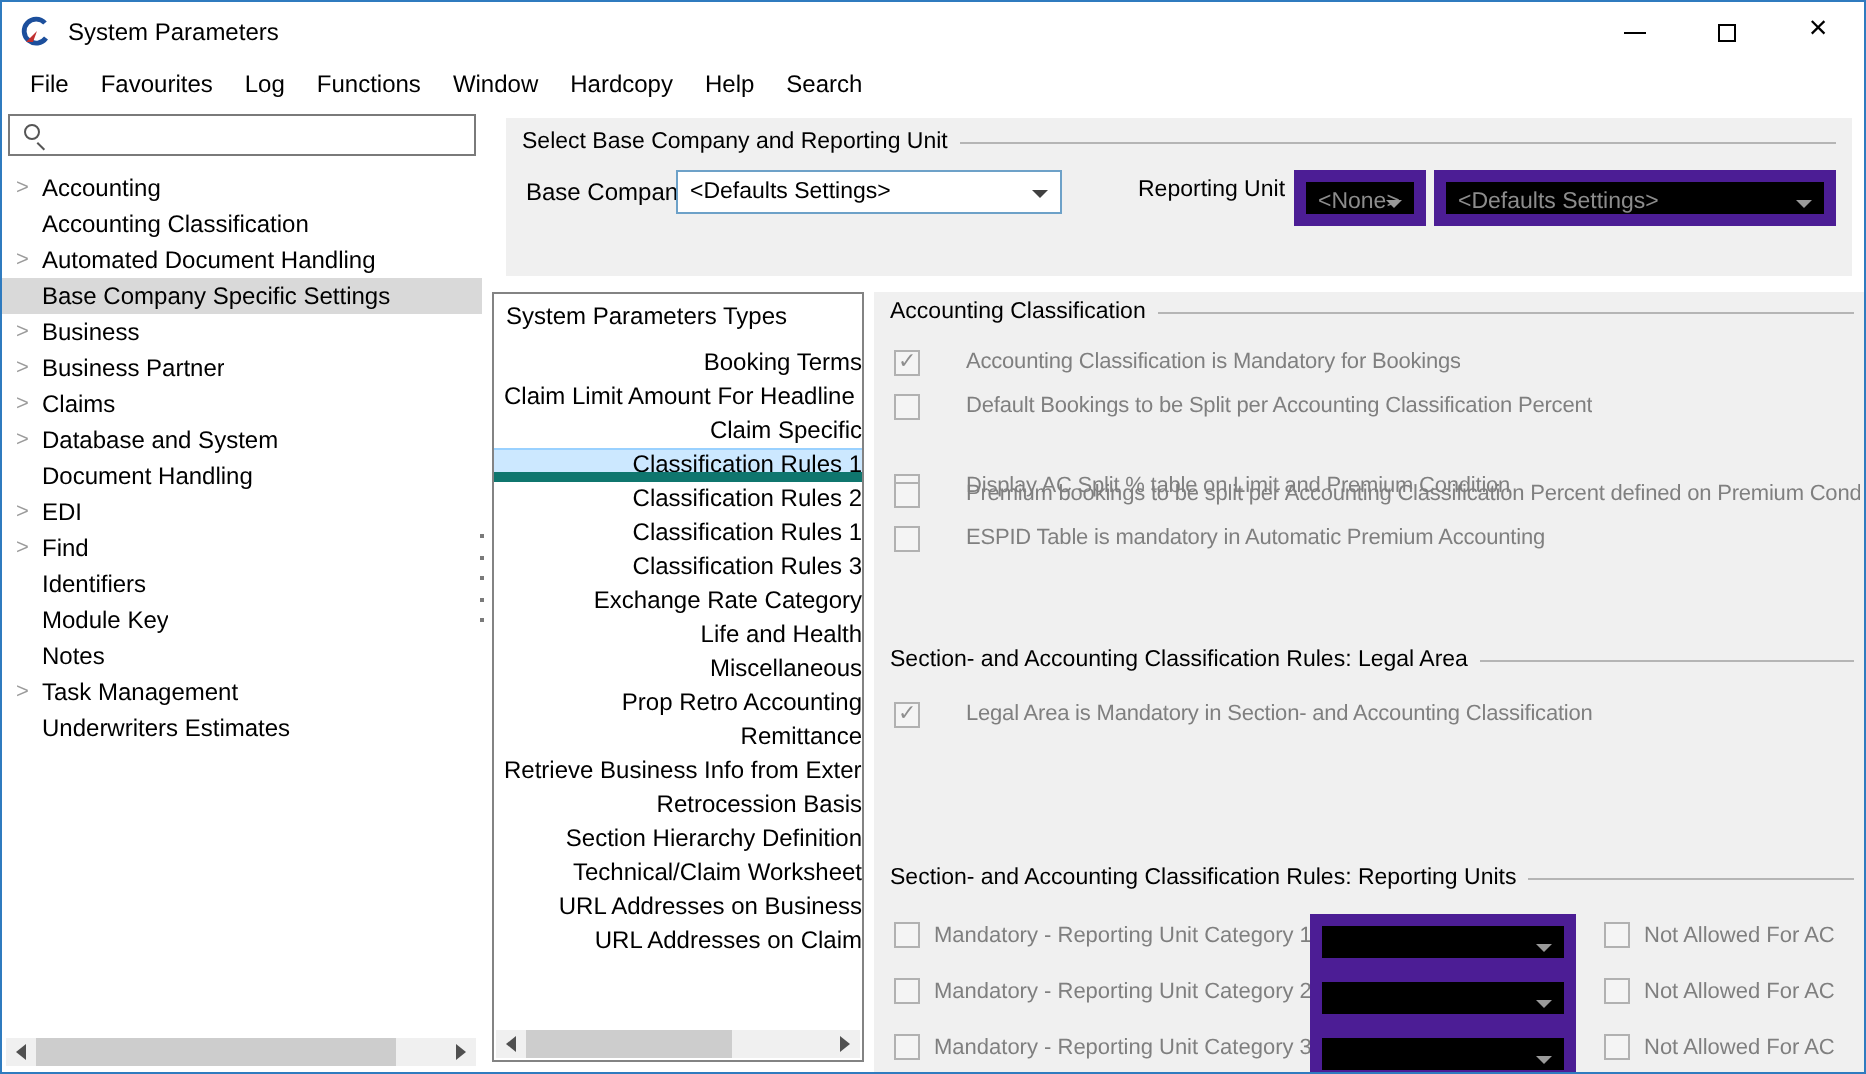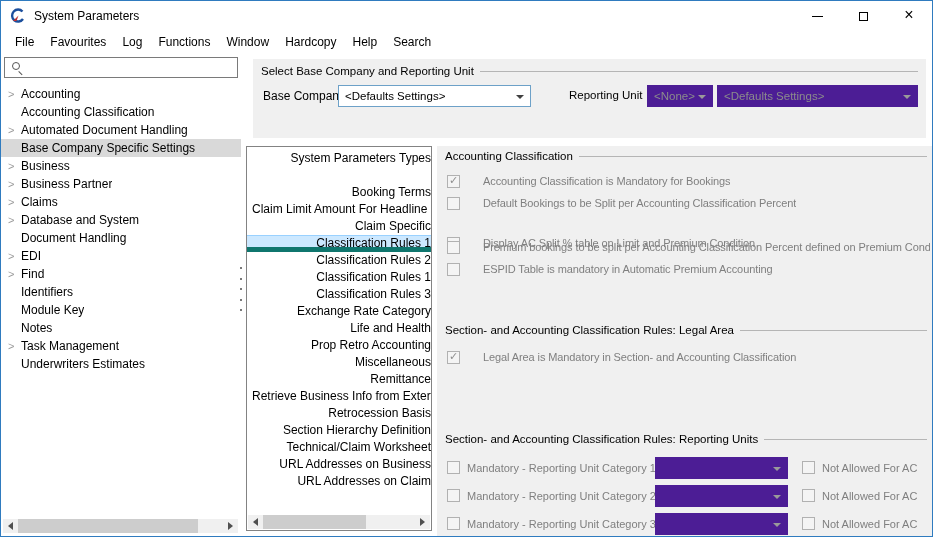--- a/index.html
+++ b/index.html
@@ -59,27 +59,27 @@
   .group-header { position:absolute; left:8px; right:8px; top:5px; display:flex; align-items:center; height:14px; }
   .gh-label { font-size:11.5px; white-space:nowrap; }
   .rule { flex:1; height:1px; background:#b5b5b5; margin-left:6px; }
   .gb-label { position:absolute; top:30px; font-size:12px; white-space:nowrap; }
 
   .combo { position:absolute; height:22px; font-size:11.5px; line-height:20px; padding:0 20px 16px 6px;
     white-space:nowrap; overflow:hidden; }
   .combo-arrow { position:absolute; right:6px; top:9px; width:0; height:0;
     border-left:4px solid transparent; border-right:4px solid transparent; border-top:4px solid #404040; }
   .combo.enabled { background:#fff; border:1px solid #6da1c8; color:#000; }
-  .combo.disabled { background:#4c1d95; border:1px solid #4c1d95; color:#8c8c8c; }
+  .combo.disabled { background:#000000; border:6px solid #4c1d95; color:#8c8c8c; }
   .combo.disabled .combo-arrow { border-top-color:#9a9a9a; }
 
   
   .typeslist { position:absolute; left:245px; top:145px; width:186px; height:385px;
     background:#fff; border:1px solid #838383; }
-  .list-header { height:22px; line-height:22px; padding-left:6px; margin-bottom:15px; white-space:nowrap;text-align:right; }
+  .list-header { height:22px; line-height:22px; padding-left:6px; margin-bottom:4px; white-space:nowrap; }
   .list-row { height:17px; line-height:17px; padding-left:5px; font-size:12px; white-space:nowrap; overflow:hidden;text-align:right; }
   .list-row.selected { background:#cce8ff; border-top:1px solid #99d1ff; border-bottom:5px solid #0f766e; line-height:15px; }
   .typeslist .hscroll { left:1px; right:1px; bottom:1px; }
 
   
   .settings { position:absolute; left:436px; top:145px; right:0; bottom:0; background:#f0f0f0; }
   .sec-header { position:absolute; left:8px; right:5px; display:flex; align-items:center; height:14px; }
   .cbrow { position:absolute; left:10px; right:2px; height:18px; display:flex; align-items:center; }
   .checkbox { width:13px; height:13px; border:1px solid #b1b1b1; background:#f4f4f4; position:relative; flex:none; }
   .checkbox.checked::after { content:"\2713"; position:absolute; left:1px; top:-2px; font-size:11px; color:#8f8f8f; }
@@ -243,22 +243,22 @@
     <div class="list-header">System Parameters Types</div>
     <div class="list-row">Booking Terms</div>
     <div class="list-row">Claim Limit Amount For Headline Loss</div>
     <div class="list-row">Claim Specific</div>
     <div class="list-row selected">Classification Rules 1</div>
     <div class="list-row">Classification Rules 2</div>
     <div class="list-row">Classification Rules 1</div>
     <div class="list-row">Classification Rules 3</div>
     <div class="list-row">Exchange Rate Category</div>
     <div class="list-row">Life and Health</div>
+    <div class="list-row">Miscellaneous</div>
     <div class="list-row">Prop Retro Accounting</div>
-    <div class="list-row">Miscellaneous</div>
     <div class="list-row">Remittance</div>
     <div class="list-row">Retrieve Business Info from External</div>
     <div class="list-row">Retrocession Basis</div>
     <div class="list-row">Section Hierarchy Definition</div>
     <div class="list-row">Technical/Claim Worksheet</div>
     <div class="list-row">URL Addresses on Business</div>
     <div class="list-row">URL Addresses on Claim</div>
     <div class="hscroll">
       <span class="sb-arrow">
           <span class="tri-left"></span>

